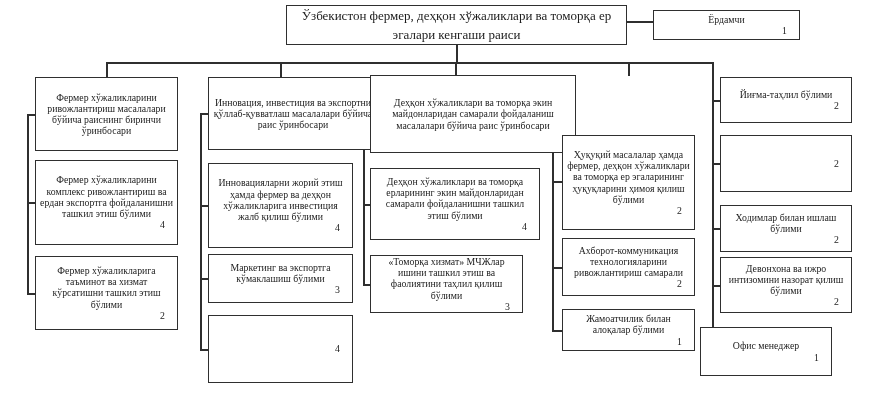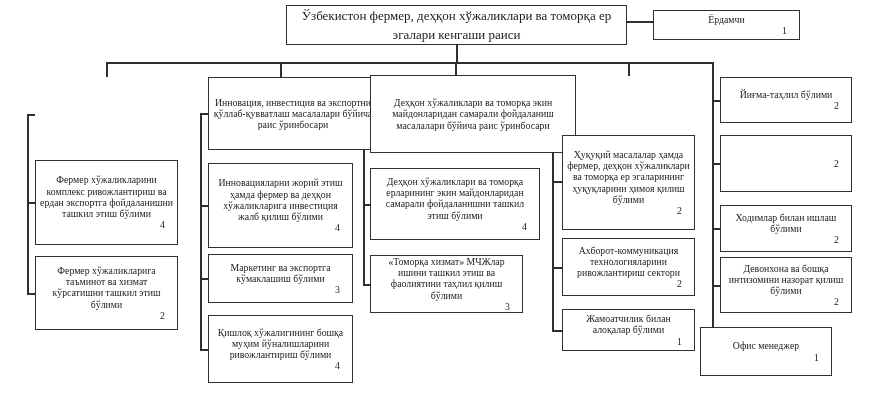--- a/index.html
+++ b/index.html
@@ -61,20 +61,23 @@
   <div class="ln" style="left:552px;top:267px;width:10px;height:1.5px"></div>
   <div class="ln" style="left:552px;top:330px;width:10px;height:1.5px"></div>
 
   <div class="ln" style="left:712px;top:62px;width:1.5px;height:284px"></div>
   <div class="ln" style="left:712px;top:100px;width:8px;height:1.5px"></div>
   <div class="ln" style="left:712px;top:163px;width:8px;height:1.5px"></div>
   <div class="ln" style="left:712px;top:228px;width:8px;height:1.5px"></div>
   <div class="ln" style="left:712px;top:285px;width:8px;height:1.5px"></div>
   <div class="ln" style="left:712px;top:345px;width:8px;height:1.5px"></div>
 
+  <div class="box" style="left:35px;top:77px;width:143px;height:74px">
+    <div class="lbl">Фермер хўжаликларини ривожлантириш масалалари бўйича раиснинг биринчи ўринбосари</div>
+  </div>
   <div class="box" style="left:35px;top:160px;width:143px;height:85px">
     <div class="lbl">Фермер хўжаликларини комплекс ривожлантириш ва ердан экспортга фойдаланишни ташкил этиш бўлими</div>
     <div class="cnt">4</div>
   </div>
   <div class="box" style="left:35px;top:256px;width:143px;height:74px">
     <div class="lbl">Фермер хўжаликларига таъминот ва хизмат кўрсатишни ташкил этиш бўлими</div>
     <div class="cnt">2</div>
   </div>
 
   <div class="box" style="left:208px;top:77px;width:170px;height:73px">
@@ -82,62 +85,61 @@
   </div>
   <div class="box" style="left:208px;top:163px;width:145px;height:85px">
     <div class="lbl">Инновацияларни жорий этиш ҳамда фермер ва деҳқон хўжаликларига инвестиция жалб қилиш бўлими</div>
     <div class="cnt">4</div>
   </div>
   <div class="box" style="left:208px;top:254px;width:145px;height:49px">
     <div class="lbl">Маркетинг ва экспортга кўмаклашиш бўлими</div>
     <div class="cnt">3</div>
   </div>
   <div class="box" style="left:208px;top:315px;width:145px;height:68px">
-    <div class="lbl">Қишлоқ хўжалигининг бошқа муҳим йўналишларини ривожлантириш бўлими</div>
     <div class="cnt">4</div>
   </div>
 
   <div class="box" style="left:370px;top:75px;width:206px;height:78px">
     <div class="lbl">Деҳқон хўжаликлари ва томорқа экин майдонларидан самарали фойдаланиш масалалари бўйича раис ўринбосари</div>
   </div>
   <div class="box" style="left:370px;top:168px;width:170px;height:72px">
     <div class="lbl">Деҳқон хўжаликлари ва томорқа ерларининг экин майдонларидан самарали фойдаланишни ташкил этиш бўлими</div>
     <div class="cnt">4</div>
   </div>
   <div class="box" style="left:370px;top:255px;width:153px;height:58px">
     <div class="lbl">«Томорқа хизмат» МЧЖлар ишини ташкил этиш ва фаолиятини таҳлил қилиш бўлими</div>
     <div class="cnt">3</div>
   </div>
 
   <div class="box" style="left:562px;top:135px;width:133px;height:95px">
     <div class="lbl">Ҳуқуқий масалалар ҳамда фермер, деҳқон хўжаликлари ва томорқа ер эгаларининг ҳуқуқларини ҳимоя қилиш бўлими</div>
     <div class="cnt">2</div>
   </div>
   <div class="box" style="left:562px;top:238px;width:133px;height:58px">
-    <div class="lbl">Ахборот-коммуникация технологияларини ривожлантириш сектори</div>
+    <div class="lbl">Ахборот-коммуникация технологияларини ривожлантириш самарали</div>
     <div class="cnt">2</div>
   </div>
   <div class="box" style="left:562px;top:309px;width:133px;height:42px">
     <div class="lbl">Жамоатчилик билан алоқалар бўлими</div>
     <div class="cnt">1</div>
   </div>
 
   <div class="box" style="left:720px;top:77px;width:132px;height:46px">
     <div class="lbl">Йиғма-таҳлил бўлими</div>
     <div class="cnt">2</div>
   </div>
   <div class="box" style="left:720px;top:135px;width:132px;height:57px">
     <div class="cnt">2</div>
   </div>
   <div class="box" style="left:720px;top:205px;width:132px;height:47px">
     <div class="lbl">Ходимлар билан ишлаш бўлими</div>
     <div class="cnt">2</div>
   </div>
   <div class="box" style="left:720px;top:257px;width:132px;height:56px">
-    <div class="lbl">Девонхона ва бошқа интизомини назорат қилиш бўлими</div>
+    <div class="lbl">Девонхона ва ижро интизомини назорат қилиш бўлими</div>
     <div class="cnt">2</div>
   </div>
   <div class="box" style="left:700px;top:327px;width:132px;height:49px">
     <div class="lbl">Офис менеджер</div>
     <div class="cnt">1</div>
   </div>
 
 </div>
 
 </body></html>

